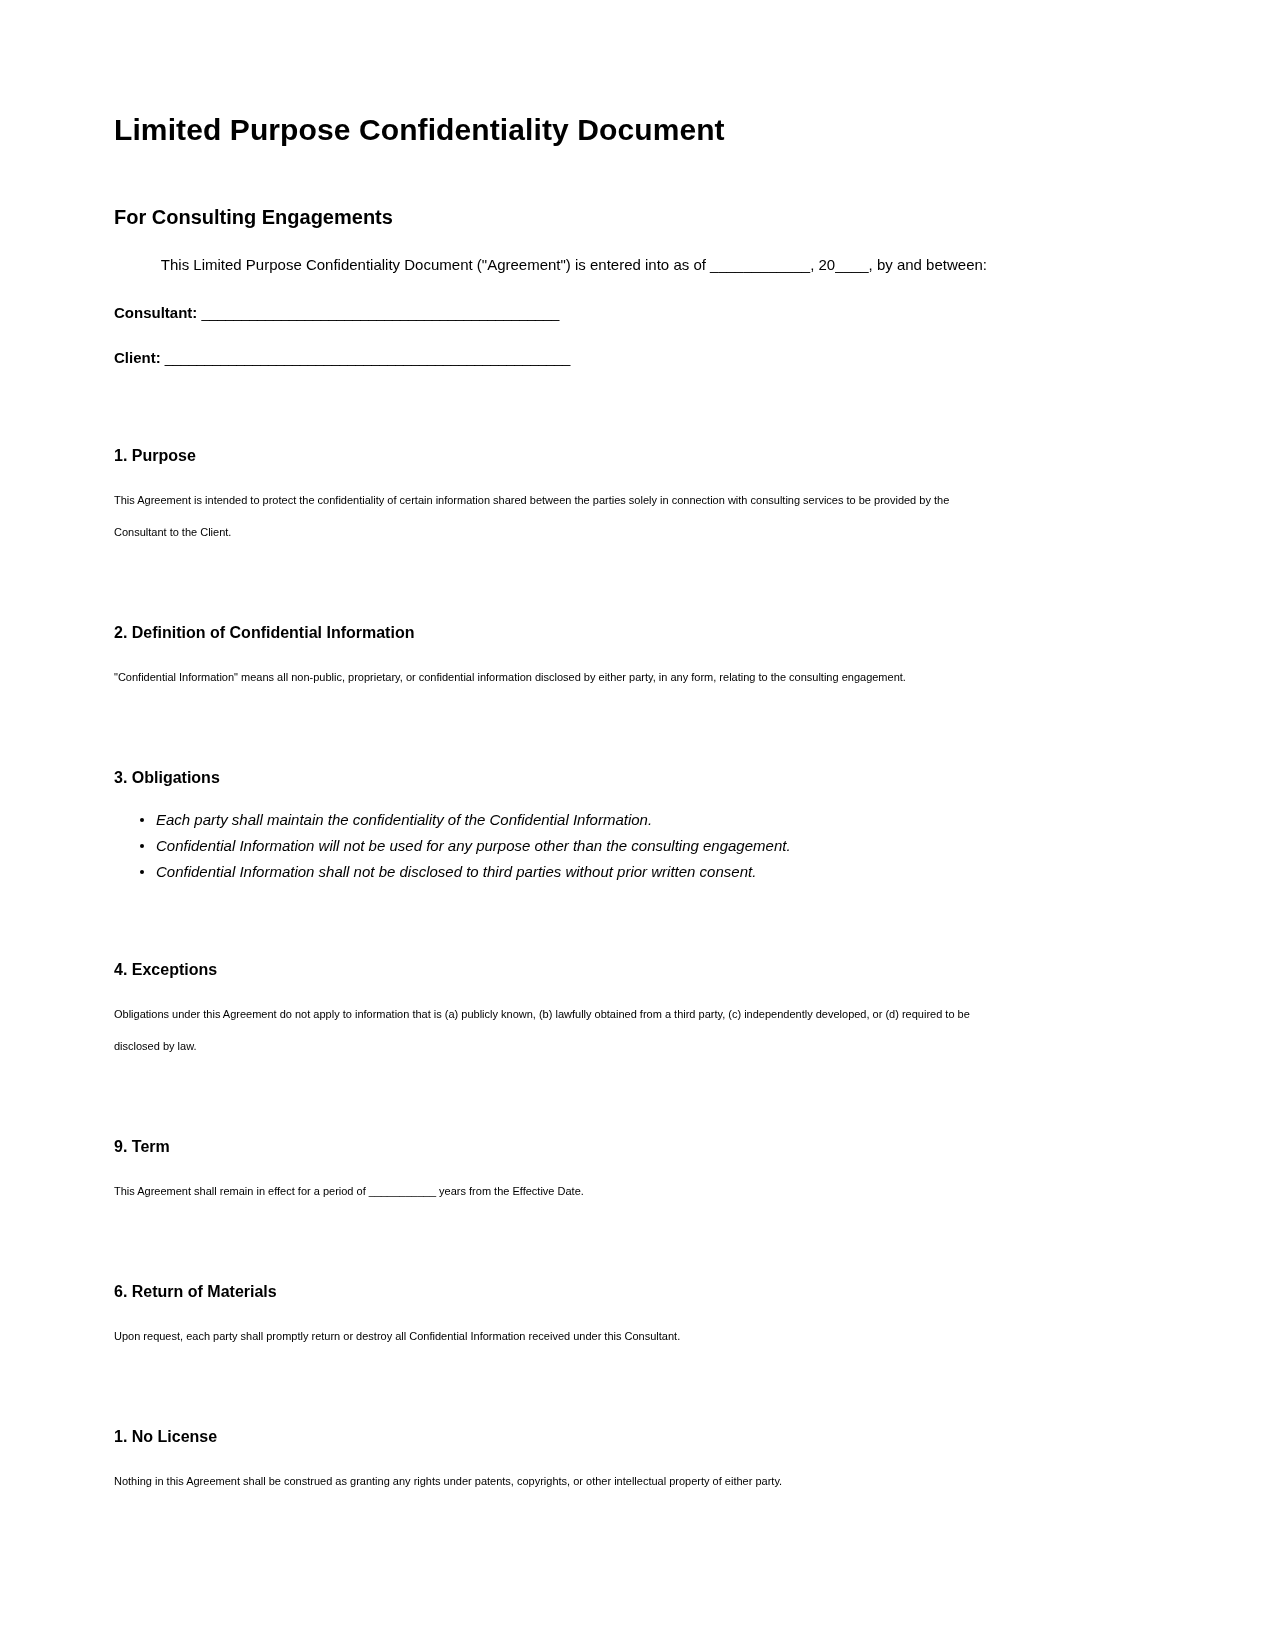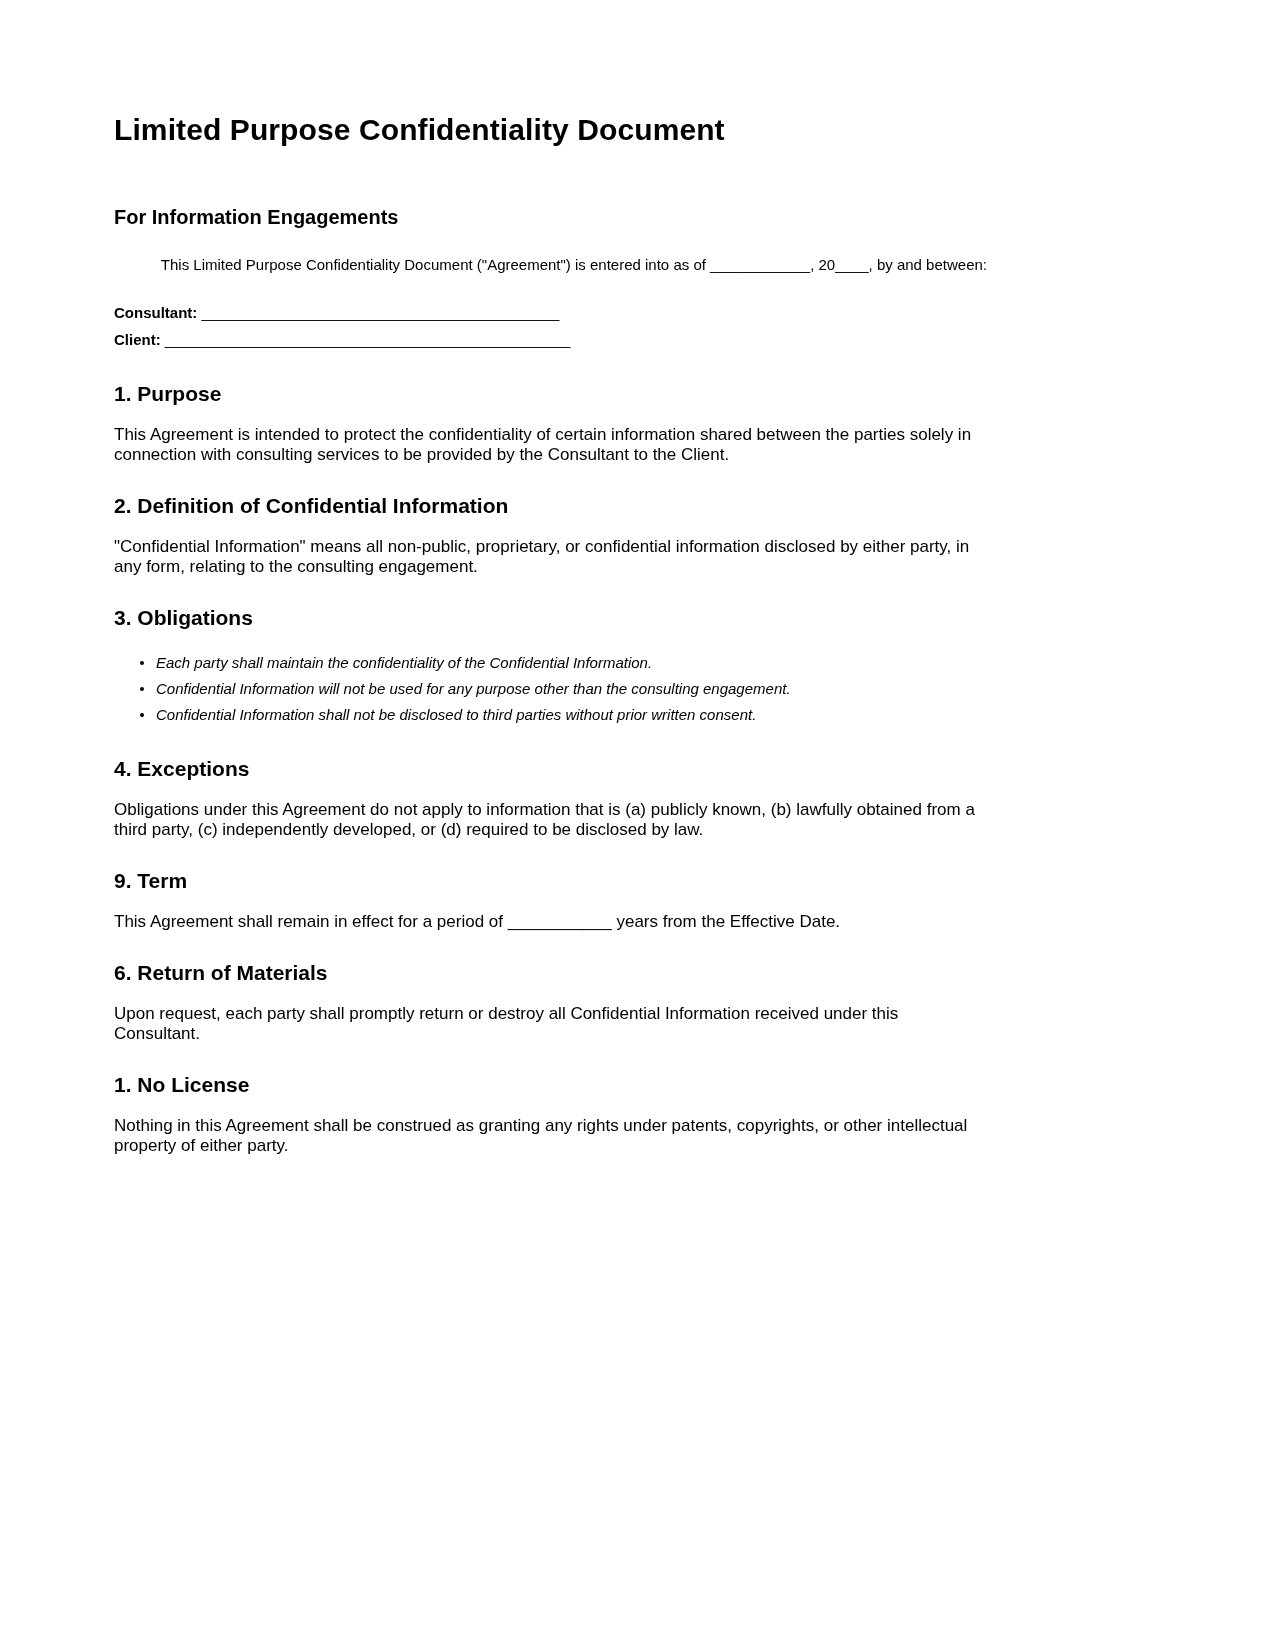--- a/index.html
+++ b/index.html
@@ -41,37 +41,38 @@
     margin: 22px 0 0 0;
     text-align: right;
   }
   .parties {
     margin: 20px 0 0 0;
     font-size: 15px;
     line-height: 27px;
   }
   .party-line {
     white-space: nowrap;
+    margin-top: 18px;
   }
   .party-label {
     font-weight: bold;
   }
   .blank {
     font-weight: normal;
     letter-spacing: -0.4px;
   }
   h2.section-heading {
-    font-size: 21px;
+    font-size: 16px;
     font-weight: bold;
     line-height: 1.2;
-    margin: 28px 0 0 0;
+    margin: 75px 0 0 0;
   }
   .section-body {
-    font-size: 17px;
-    line-height: 20px;
+    font-size: 11px;
+    line-height: 32px;
     margin: 19px 0 0 0;
     max-width: 968px;
   }
   ul.section-list {
     margin: 19px 0 0 0;
     padding: 0 0 0 42px;
     list-style: none;
     font-style: italic;
   }
   ul.section-list li {
@@ -91,21 +92,21 @@
     background: #000000;
   }
 </style>
 </head>
 <body>
 
 <div class="page">
 
   <h1 class="doc-title">Limited Purpose Confidentiality Document</h1>
 
-  <h2 class="doc-subtitle">For Information Engagements</h2>
+  <h2 class="doc-subtitle">For Consulting Engagements</h2>
 
   <p class="intro">This Limited Purpose Confidentiality Document ("Agreement") is entered into as of ____________, 20____, by and between:</p>
 
   <div class="parties">
     <div class="party-line">
       <span class="party-label">Consultant:</span>
       <span class="blank">_____________________________________________</span>
     </div>
     <div class="party-line">
       <span class="party-label">Client:</span>

